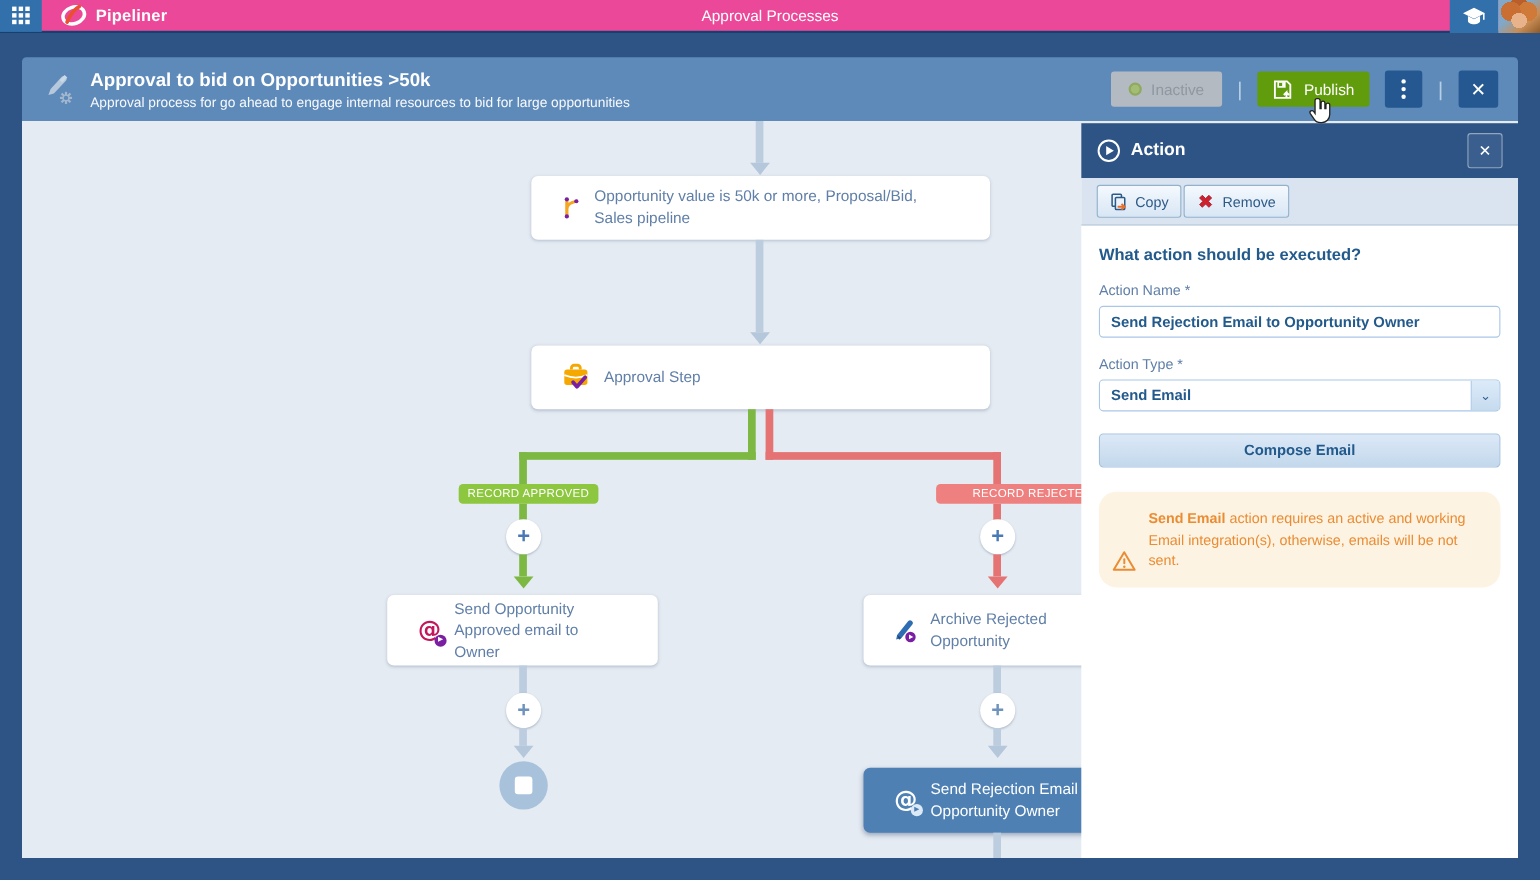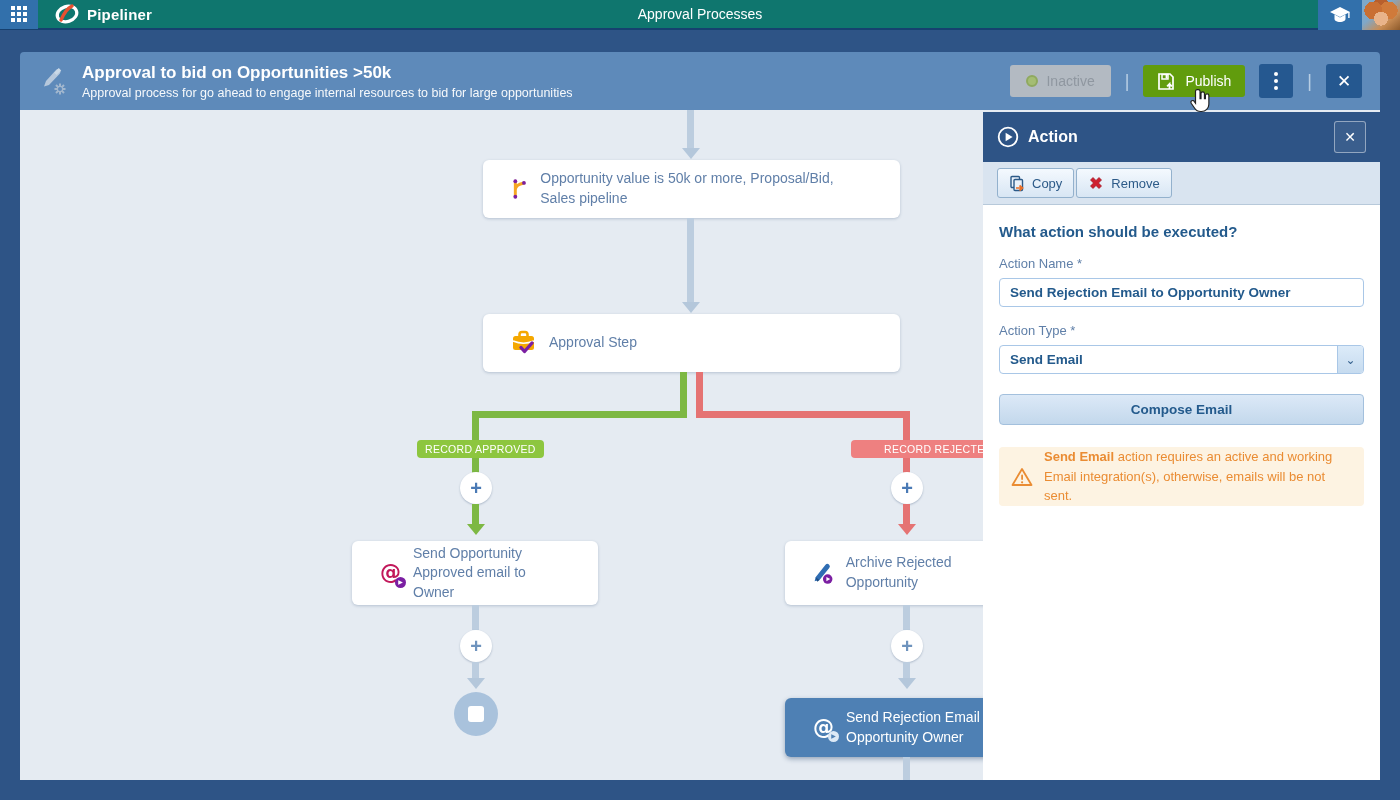--- a/index.html
+++ b/index.html
@@ -1,20 +1,20 @@
 <!DOCTYPE html>
 <html><head>
 <meta charset="utf-8">
 <style>
   * { margin:0; padding:0; box-sizing:border-box; }
   html,body { width:1400px; height:800px; overflow:hidden; }
   body { font-family:"Liberation Sans", sans-serif; background:#2e5486; position:relative; }
 
   
-  .topbar { position:absolute; left:0; top:0; width:1400px; height:30px; background:#0f766e; border-bottom:2px solid #16406f; display:flex; align-items:center; z-index:40; }
+  .topbar { position:absolute; left:0; top:0; width:1400px; height:30px; background:#ec4899; border-bottom:2px solid #16406f; display:flex; align-items:center; z-index:40; }
   .grid-btn { width:38px; height:30px; background:#3270ab; display:flex; align-items:center; justify-content:center; }
   .grid-ico { display:grid; grid-template-columns:repeat(3,4px); grid-template-rows:repeat(3,4px); gap:2px; }
   .grid-ico i { background:#fff; }
   .brand { display:flex; align-items:center; gap:7px; margin-left:16px; }
   .brand-name { color:#fff; font-size:15px; font-weight:bold; letter-spacing:.2px; }
   .topbar-title { position:absolute; left:0; right:0; text-align:center; color:#fff; font-size:14px; pointer-events:none; }
   .topbar-right { position:absolute; right:0; top:0; height:30px; display:flex; }
   .cap-btn { width:44px; height:30px; background:#3270ab; display:flex; align-items:center; justify-content:center; }
   .avatar { width:38px; height:30px; background:
       radial-gradient(circle at 50% 62%, #e8b38a 0 7px, transparent 7px),
@@ -71,21 +71,21 @@
   .panel-toolbar { height:43px; background:#d9e4f0; border-bottom:1px solid #b7c9da; display:flex; align-items:center; padding:0 14px; gap:2px; flex:0 0 auto; }
   .tb-btn { height:30px; padding:0 11px; border:1px solid #93b1cd; border-radius:3px; background:linear-gradient(#f4f9fe,#d8e6f4); color:#2c5a88; font-size:13px; display:flex; align-items:center; gap:7px; }
   .panel-body { padding:18px 16px; overflow:auto; }
   .q-heading { color:#235a8c; font-size:15px; font-weight:bold; margin-bottom:16px; }
   .fld-label { color:#5f7fa8; font-size:13px; margin-bottom:7px; }
   .fld-input { width:100%; height:29px; border:1px solid #a9c7e7; border-radius:4px; padding:0 10px; font-family:"Liberation Sans",sans-serif; font-size:13.5px; font-weight:bold; color:#235a8c; margin-bottom:16px; background:#fff; }
   .fld-select { width:100%; height:29px; border:1px solid #a9c7e7; border-radius:4px; display:flex; align-items:center; margin-bottom:20px; overflow:hidden; cursor:pointer; }
   .fld-select .val { flex:1; padding:0 10px; font-size:13.5px; font-weight:bold; color:#235a8c; }
   .fld-select .chev { width:26px; height:100%; background:linear-gradient(#dcebf9,#c6dbef); border-left:1px solid #a9c7e7; display:flex; align-items:center; justify-content:center; color:#35618e; font-size:12px; }
   .btn-compose { width:100%; height:31px; border:1px solid #a3c0dd; border-radius:4px; background:linear-gradient(#dce9f7,#c3d8ec); color:#235a8c; font-size:13.5px; font-weight:bold; margin-bottom:22px; cursor:pointer; }
-  .warnbox { background:#fdf3e2; border-radius:4px; padding:0 12px; display:flex; gap:11px; align-items:center; }
+  .warnbox { background:#fdf3e2; border-radius:16px; padding:14px 12px; display:flex; gap:11px; align-items:flex-end; }
   .warn-text { color:#ea8c33; font-size:13px; line-height:1.5; }
   .warn-text b { font-weight:bold; }
 
   .cursor-hand { position:absolute; left:1188px; top:88px; z-index:50; pointer-events:none; }
 </style>
 </head>
 <body>
 
 <div class="topbar">
   <div class="grid-btn">

